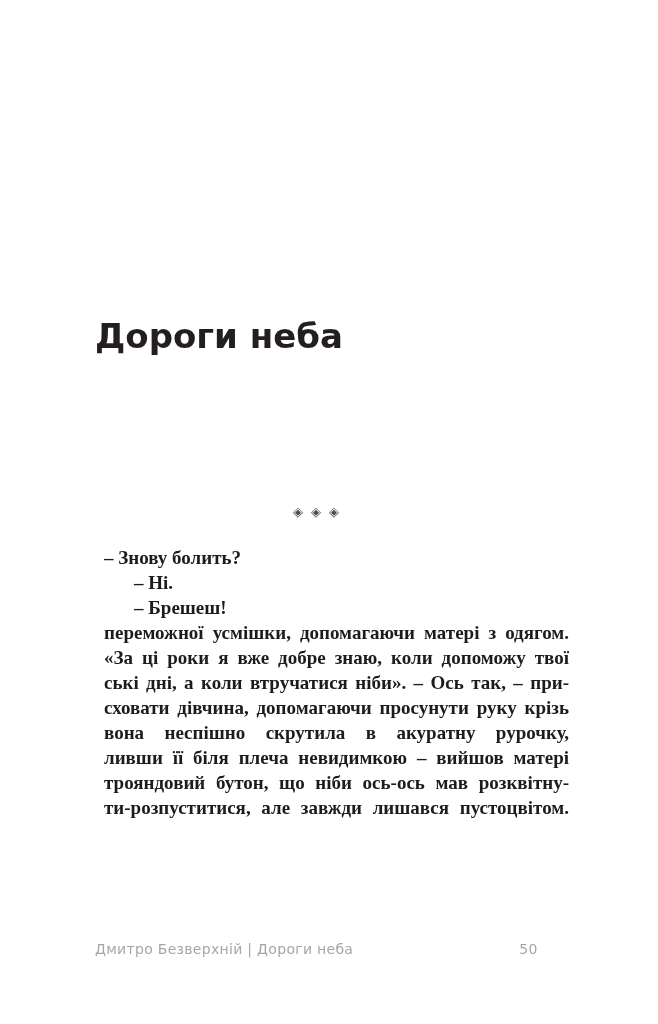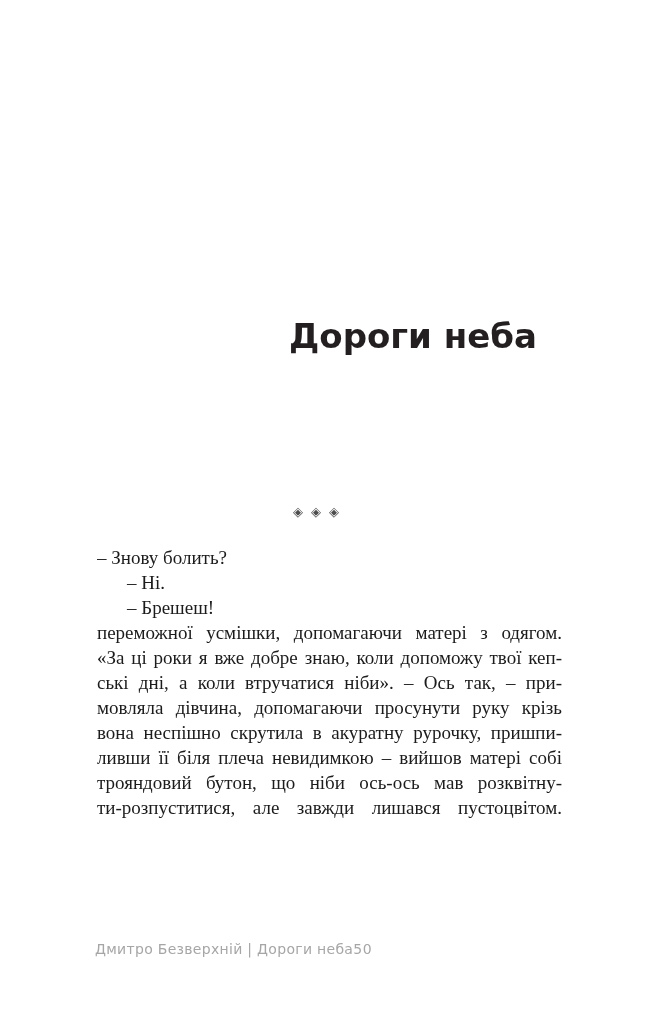--- a/index.html
+++ b/index.html
@@ -14,21 +14,21 @@
     background: var(--bg, #ffffff);
     overflow: hidden;
     font-family: "Liberation Serif", serif;
   }
   .chapter-title {
     position: absolute;
     top: 316px;
     left: 95px;
     width: 442px;
     margin: 0;
-    text-align: right;
+    text-align: left;
     font-family: "DejaVu Sans", sans-serif;
     font-weight: bold;
     font-size: 34px;
     line-height: 40px;
     color: var(--title-color, #231f20);
     letter-spacing: 0px;
   }
   .ornament {
     position: absolute;
     top: 503px;
@@ -39,45 +39,46 @@
     align-items: center;
     gap: 8px;
     color: var(--ornament-color, #4d4d4d);
     font-family: "DejaVu Sans", sans-serif;
     font-size: 13px;
     line-height: 18px;
   }
   .body-text {
     position: absolute;
     top: 545px;
-    left: 97px;
+    left: 104px;
     width: 465px;
     font-size: 19px;
     line-height: 25px;
     color: var(--body-color, #1c1c1c);
+    font-weight: bold;
   }
   .line {
     height: 25px;
     overflow: hidden;
     white-space: normal;
   }
   .line.indent {
     text-indent: 30px;
   }
   .line.justify {
     text-align: justify;
     text-align-last: justify;
   }
   .footer {
     position: absolute;
     top: 940px;
     left: 95px;
     width: 443px;
     display: flex;
-    justify-content: flex-start;
+    justify-content: space-between;
     align-items: baseline;
     font-family: "DejaVu Sans", sans-serif;
     font-size: 14px;
     line-height: 18px;
     color: var(--footer-color, #a6a6a6);
     letter-spacing: 0.3px;
   }
   .footer .pagenum {
     letter-spacing: 0.5px;
   }
@@ -95,21 +96,21 @@
       <span>◈</span>
     </div>
 
   <div class="body-text" id="body-lines">
       <div class="line">– Знову болить?</div>
       <div class="line indent">– Ні.</div>
       <div class="line indent">– Брешеш!</div>
       <div class="line justify">переможної усмішки, допомагаючи матері з одягом.</div>
       <div class="line justify">«За ці роки я вже добре знаю, коли допоможу твої кеп-</div>
       <div class="line justify">ські дні, а коли втручатися ніби». – Ось так, – при-</div>
-      <div class="line justify">мовляла дівчина, допомагаючи просунути руку крізь</div>
+      <div class="line justify">сховати дівчина, допомагаючи просунути руку крізь</div>
       <div class="line justify">вона неспішно скрутила в акуратну рурочку, пришпи-</div>
       <div class="line justify">ливши її біля плеча невидимкою – вийшов матері собі</div>
       <div class="line justify">трояндовий бутон, що ніби ось-ось мав розквітну-</div>
       <div class="line justify">ти-розпуститися, але завжди лишався пустоцвітом.</div>
     </div>
 
   <div class="footer">
     <span class="running">Дмитро Безверхній | Дороги неба</span>
     <span class="pagenum">50</span>
   </div>

